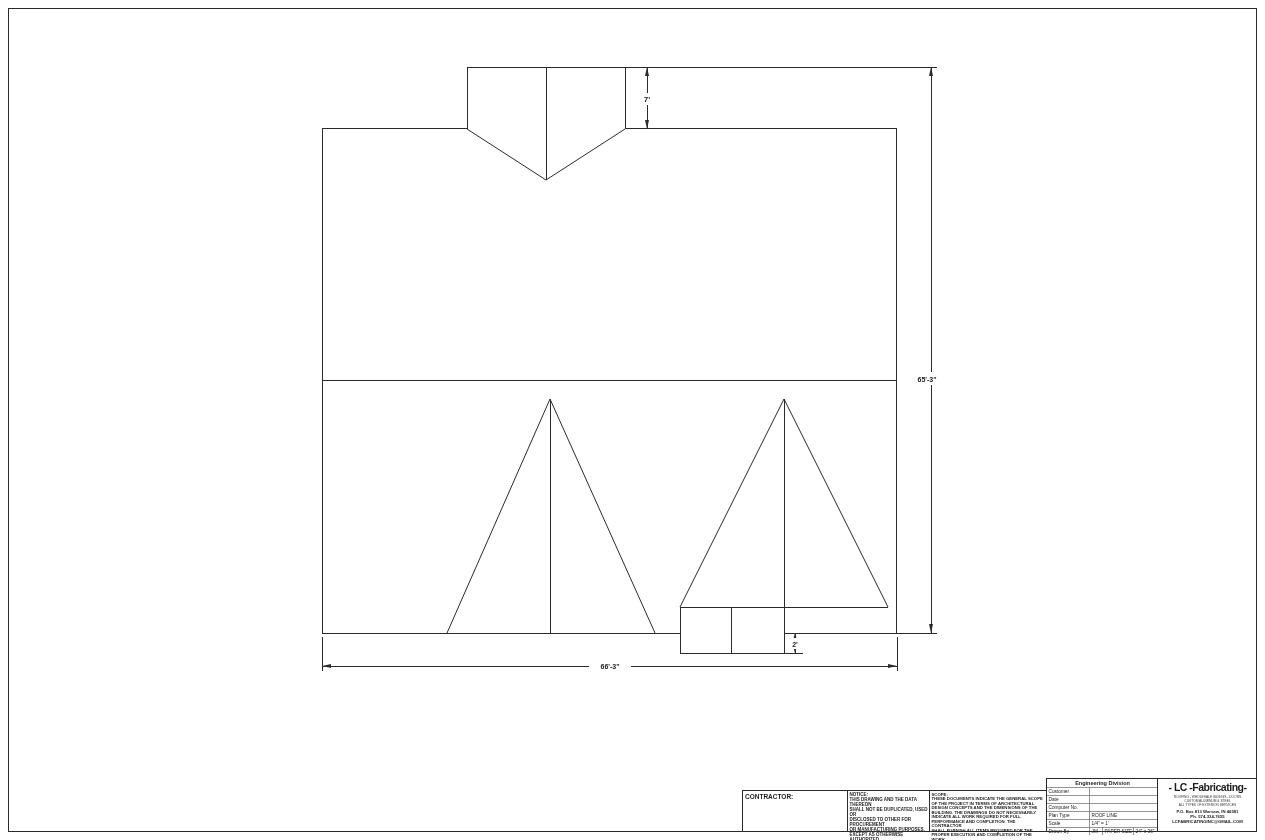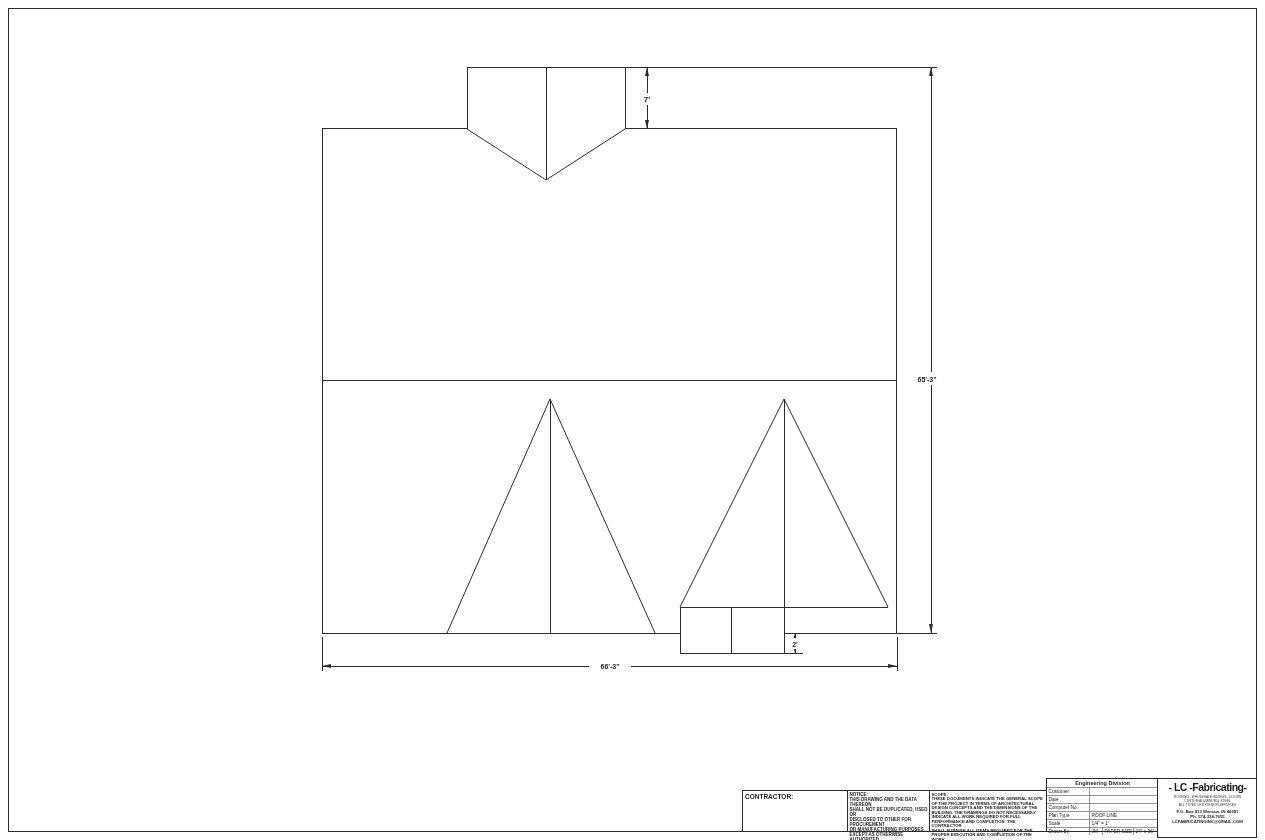--- a/index.html
+++ b/index.html
@@ -183,21 +183,21 @@
       </div>
       <div class="eng-row">
         <div class="eng-cell c-label">Drawn By</div>
         <div class="eng-cell c-jm">JM</div>
         <div class="eng-cell c-ps">PAPER SIZE</div>
         <div class="eng-cell c-psv">24" x 36"</div>
       </div>
     </div>
   </div>
 
-  <div class="tb" style="left:1157px;top:778px;width:100px;height:60px;">
+  <div class="tb" style="left:1157px;top:778px;width:100px;height:54px;">
     <div class="scaled company-inner">
       <div class="logo">- LC -Fabricating-</div>
       <div class="services">
         <div>ROOFING - WHOLESALE SIDINGS - DOORS</div>
         <div>CUSTOM ALUMINUM &amp; STEEL</div>
         <div>ALL TYPES OF EXTERIOR SERVICES</div>
       </div>
       <div class="addr">
         <div>P.O. Box 813 Warsaw, IN 46581</div>
         <div>Ph. 574-334-7655</div>

